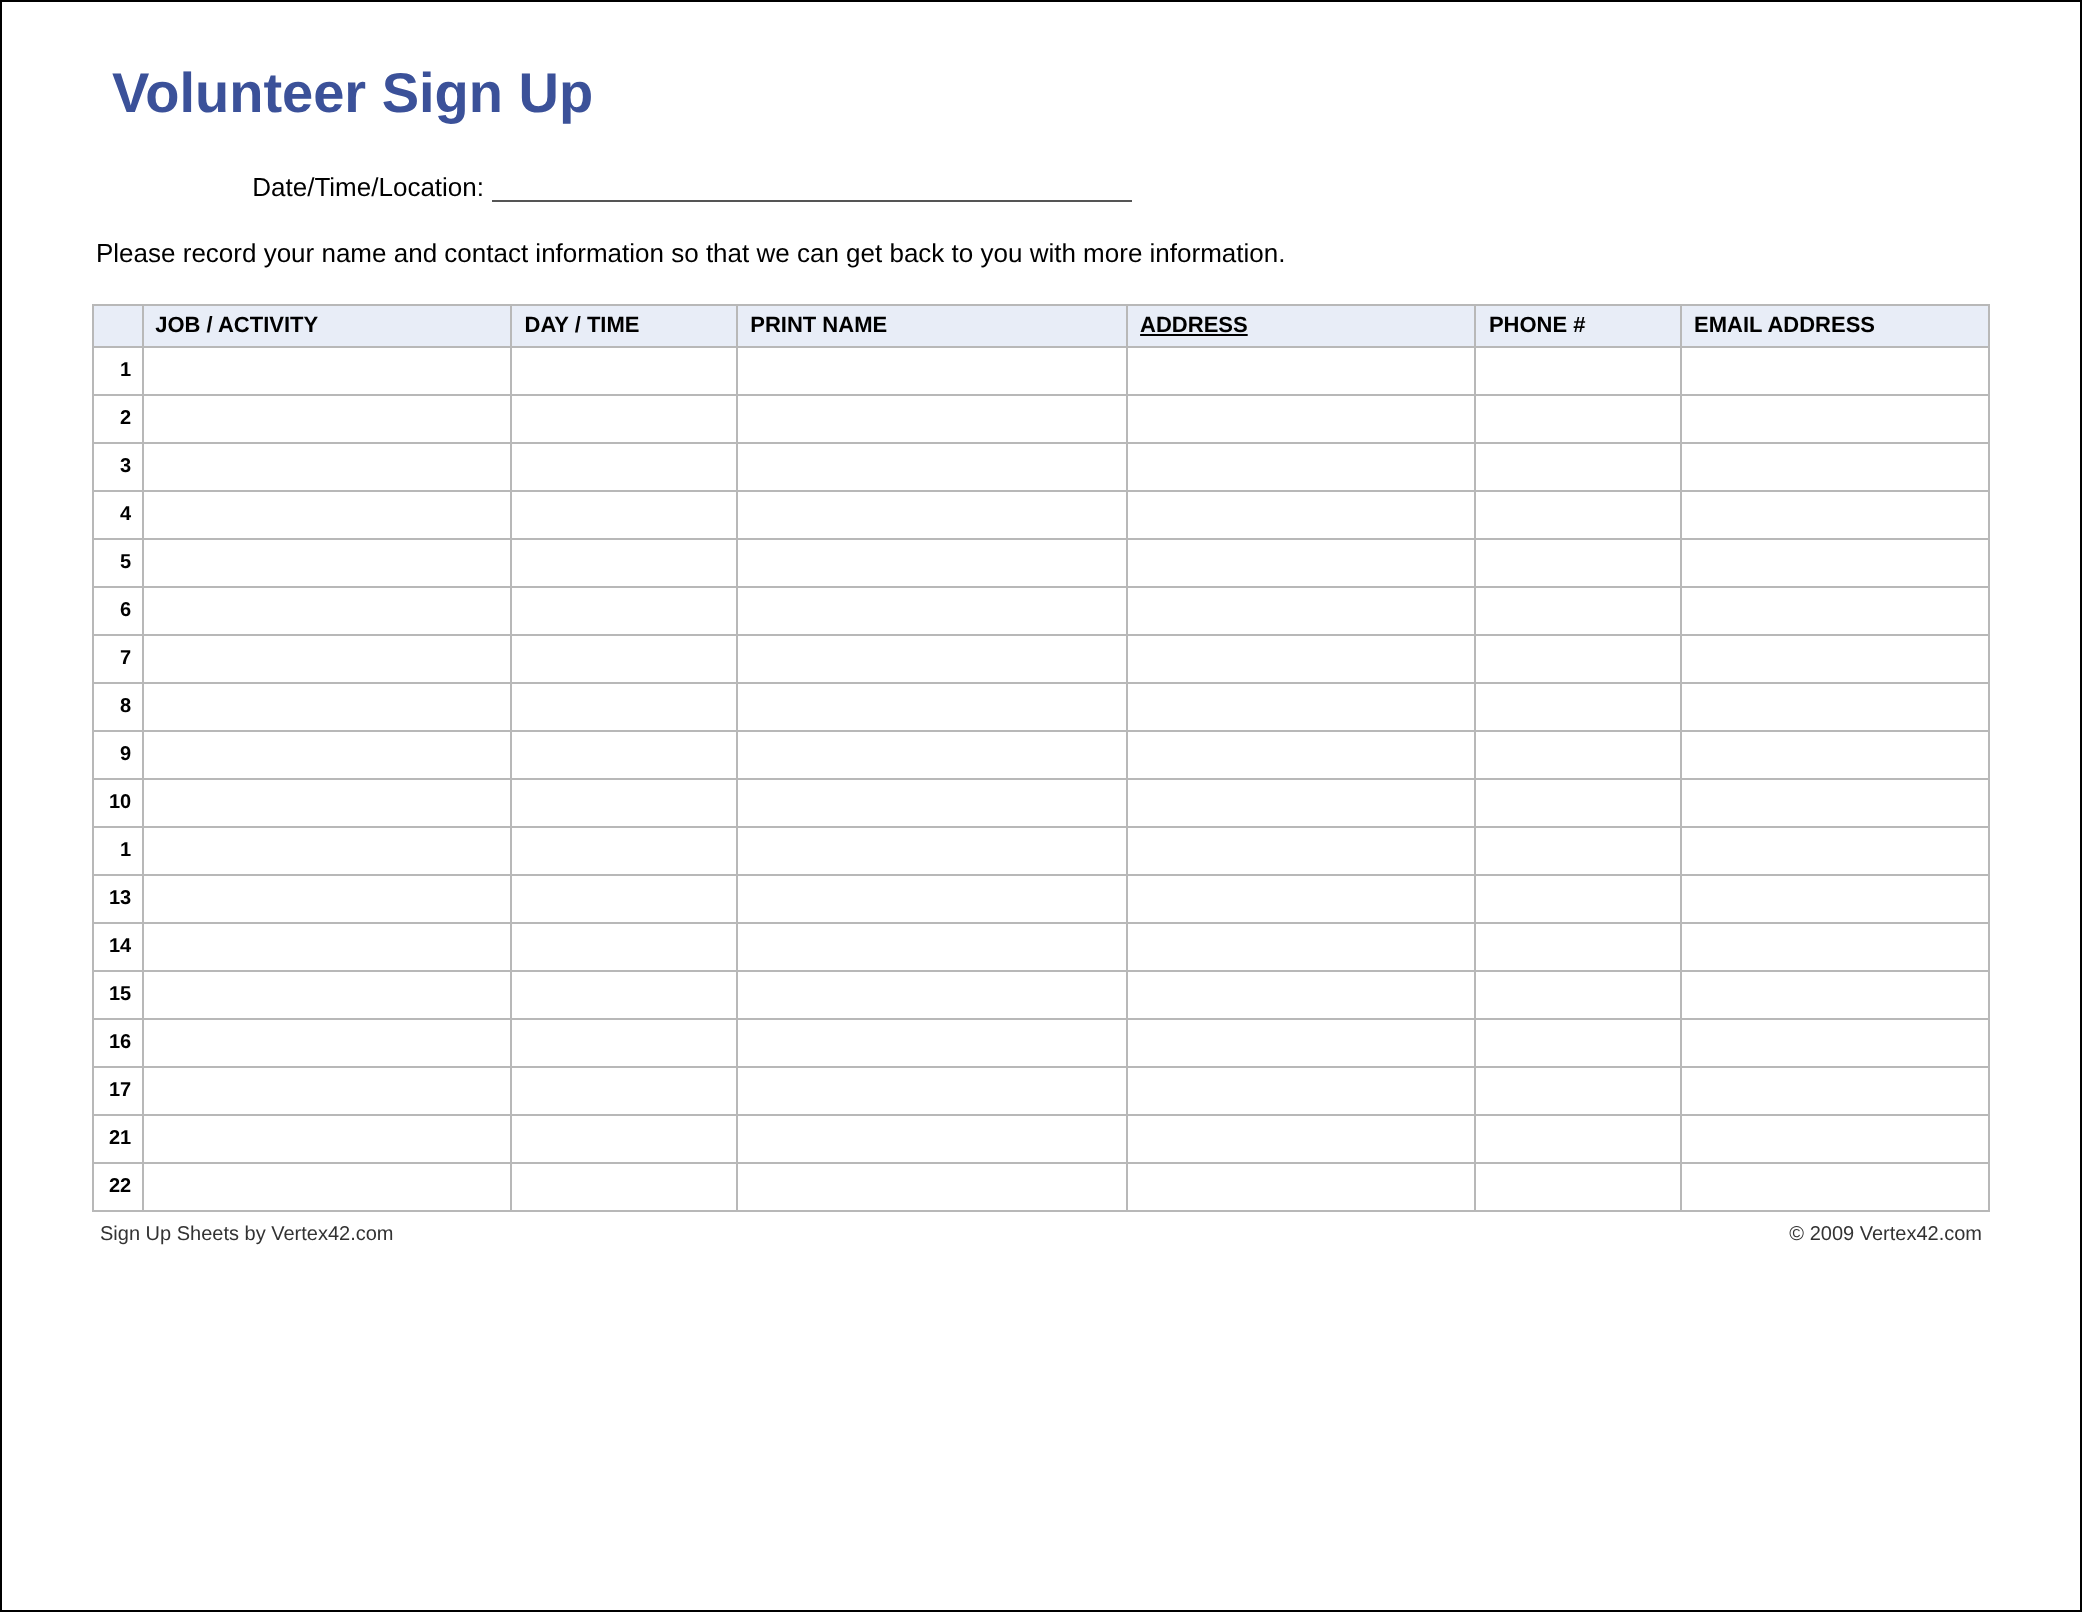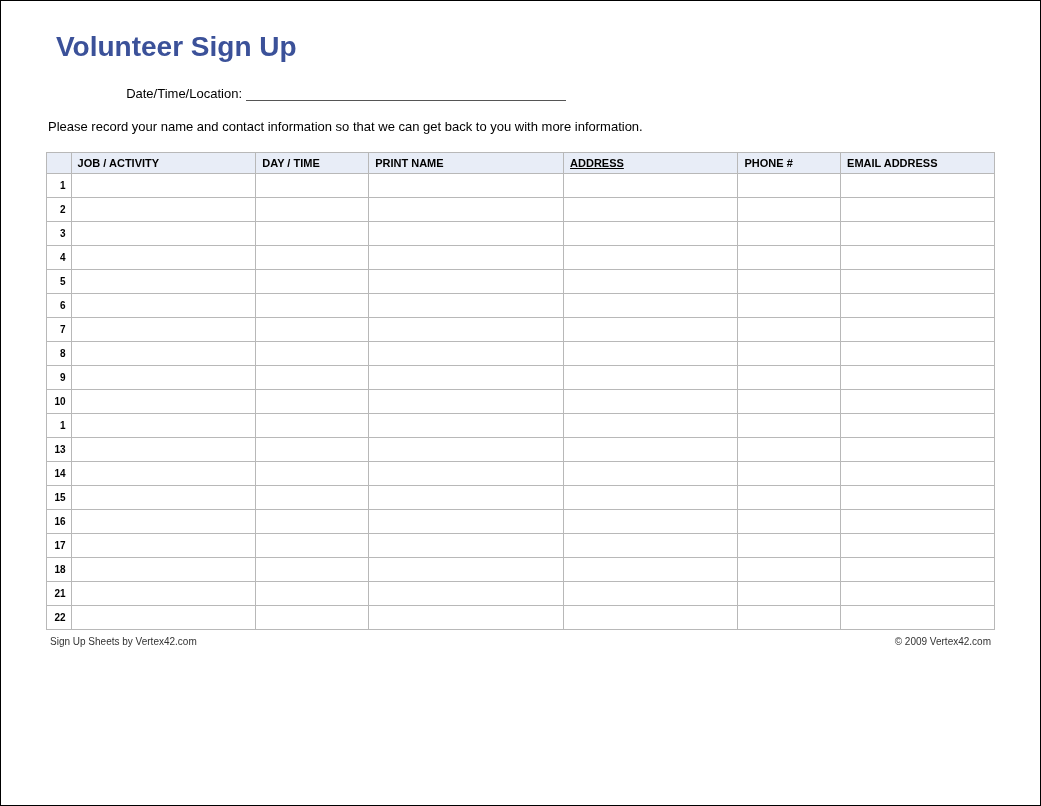--- a/index.html
+++ b/index.html
@@ -263,29 +263,20 @@
       <tr>
         <td class="row-num">17</td>
         <td></td>
         <td></td>
         <td></td>
         <td></td>
         <td></td>
         <td></td>
       </tr>
       <tr>
-        <td class="row-num">18</td>
-        <td></td>
-        <td></td>
-        <td></td>
-        <td></td>
-        <td></td>
-        <td></td>
-      </tr>
-      <tr>
         <td class="row-num">21</td>
         <td></td>
         <td></td>
         <td></td>
         <td></td>
         <td></td>
         <td></td>
       </tr>
       <tr>
         <td class="row-num">22</td>

